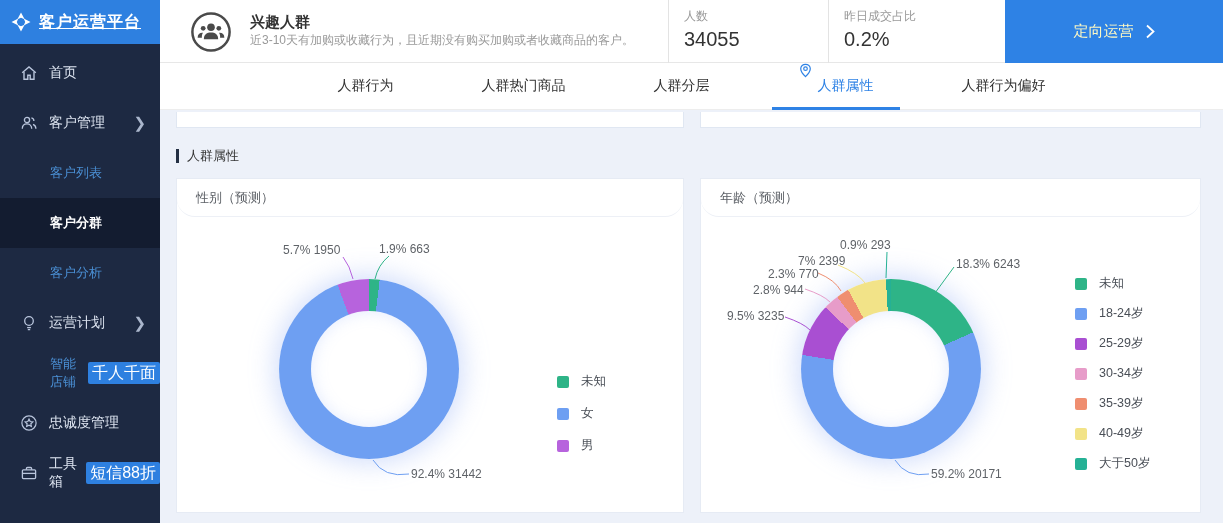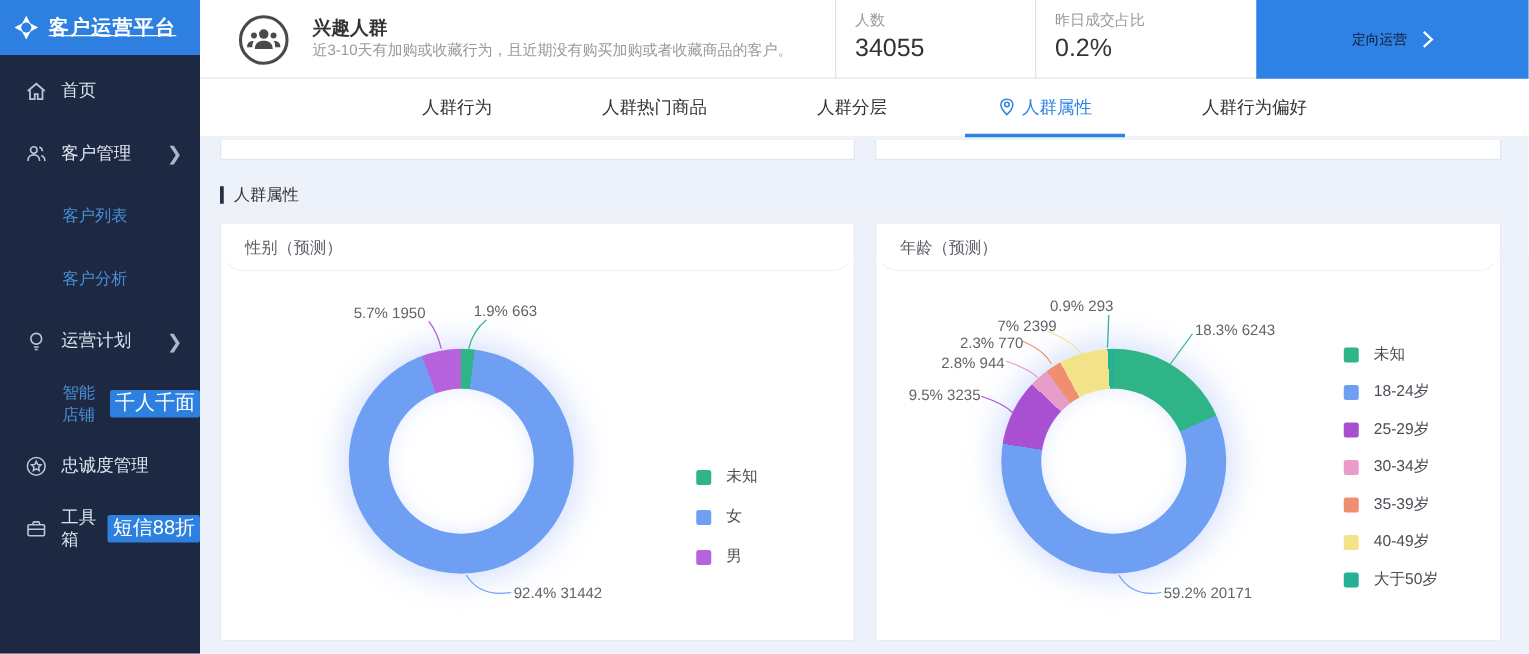--- a/index.html
+++ b/index.html
@@ -26,28 +26,28 @@
   
   .main { position:absolute; left:160px; top:0; right:0; bottom:0; }
   .hdr { position:relative; height:63px; background:#fff; border-bottom:1px solid #e7e7e7; }
   .avatar { position:absolute; left:30px; top:11px; width:42px; height:42px; }
   .grp-title { position:absolute; left:90px; top:13px; font-size:15px; font-weight:bold; color:#333; }
   .grp-desc { position:absolute; left:90px; top:33px; width:410px; font-size:12px; color:#999; line-height:15px; }
   .stats { position:absolute; left:508px; top:0; height:63px; display:flex; }
   .stat { border-left:1px solid #e3e3e3; padding:8px 0 0 15px; width:160px; }
   .stat-label { font-size:12px; color:#999; }
   .stat-value { font-size:20px; color:#333; margin-top:3px; }
-  .cta { position:absolute; right:0; top:0; width:218px; height:63px; background:#2e82e5; color:#0f172a;
-    display:flex; align-items:center; justify-content:center; font-size:11px; cursor:pointer; }
+  .cta { position:absolute; right:0; top:0; width:218px; height:63px; background:#2e82e5; color:#fef9c3;
+    display:flex; align-items:center; justify-content:center; font-size:15px; cursor:pointer; }
   .cta .chev { margin-left:12px; display:inline-flex; }
 
   
   .tabbar { height:47px; background:#fff; border-bottom:1px solid #ededed; display:flex; justify-content:center; }
   .tab { margin:0 18px; padding:0 26px; height:47px; line-height:44px; font-size:14px; color:#333;
-    border-bottom:3px solid transparent; cursor:pointer; display:flex; align-items:center; }
+    border-bottom:3px solid transparent; cursor:pointer; display:flex; align-items:flex-start; }
   .tab.active { color:#2e82e5; border-bottom-color:#2e82e5; }
   .tab .pin { width:15px; height:15px; margin-right:5px; display:inline-flex; }
 
   
   .content { position:absolute; left:0; right:0; top:110px; bottom:0; background:#edf1f9; }
   .stub { position:absolute; top:2px; height:16px; background:#fff; border:1px solid #e0e7f2; border-top:none; }
   .stub.s1 { left:16px; width:508px; } .stub.s2 { left:540px; width:501px; }
   .sec-title { position:absolute; left:16px; top:37px; display:flex; align-items:center; }
   .sec-bar { width:3px; height:14px; background:#243044; margin-right:8px; }
   .sec-text { font-size:13px; color:#333; }
@@ -99,20 +99,23 @@
               <path d="M11.4 3.8 C12.9 4.1 13.9 5.4 13.9 6.9"></path>
               <path d="M13 10.4 C14.9 11.1 15.9 12.7 15.9 14.8"></path>
             </svg>
           </span>
           <span>客户管理</span>
           <span class="nav-chevron">❯</span>
         </div>
         <div class="nav-item sub">
           <span>客户列表</span>
         </div>
+        <div class="nav-item sub active">
+          <span>客户分群</span>
+        </div>
         <div class="nav-item sub">
           <span>客户分析</span>
         </div>
         <div class="nav-item top">
           <span class="nav-icon">
             <svg viewBox="0 0 18 18" fill="none" stroke="currentColor" stroke-width="1.3">
               <circle cx="9" cy="7" r="4.3"></circle>
               <path d="M7.1 13.6 H10.9"></path>
               <path d="M7.8 15.6 H10.2"></path>
             </svg>

